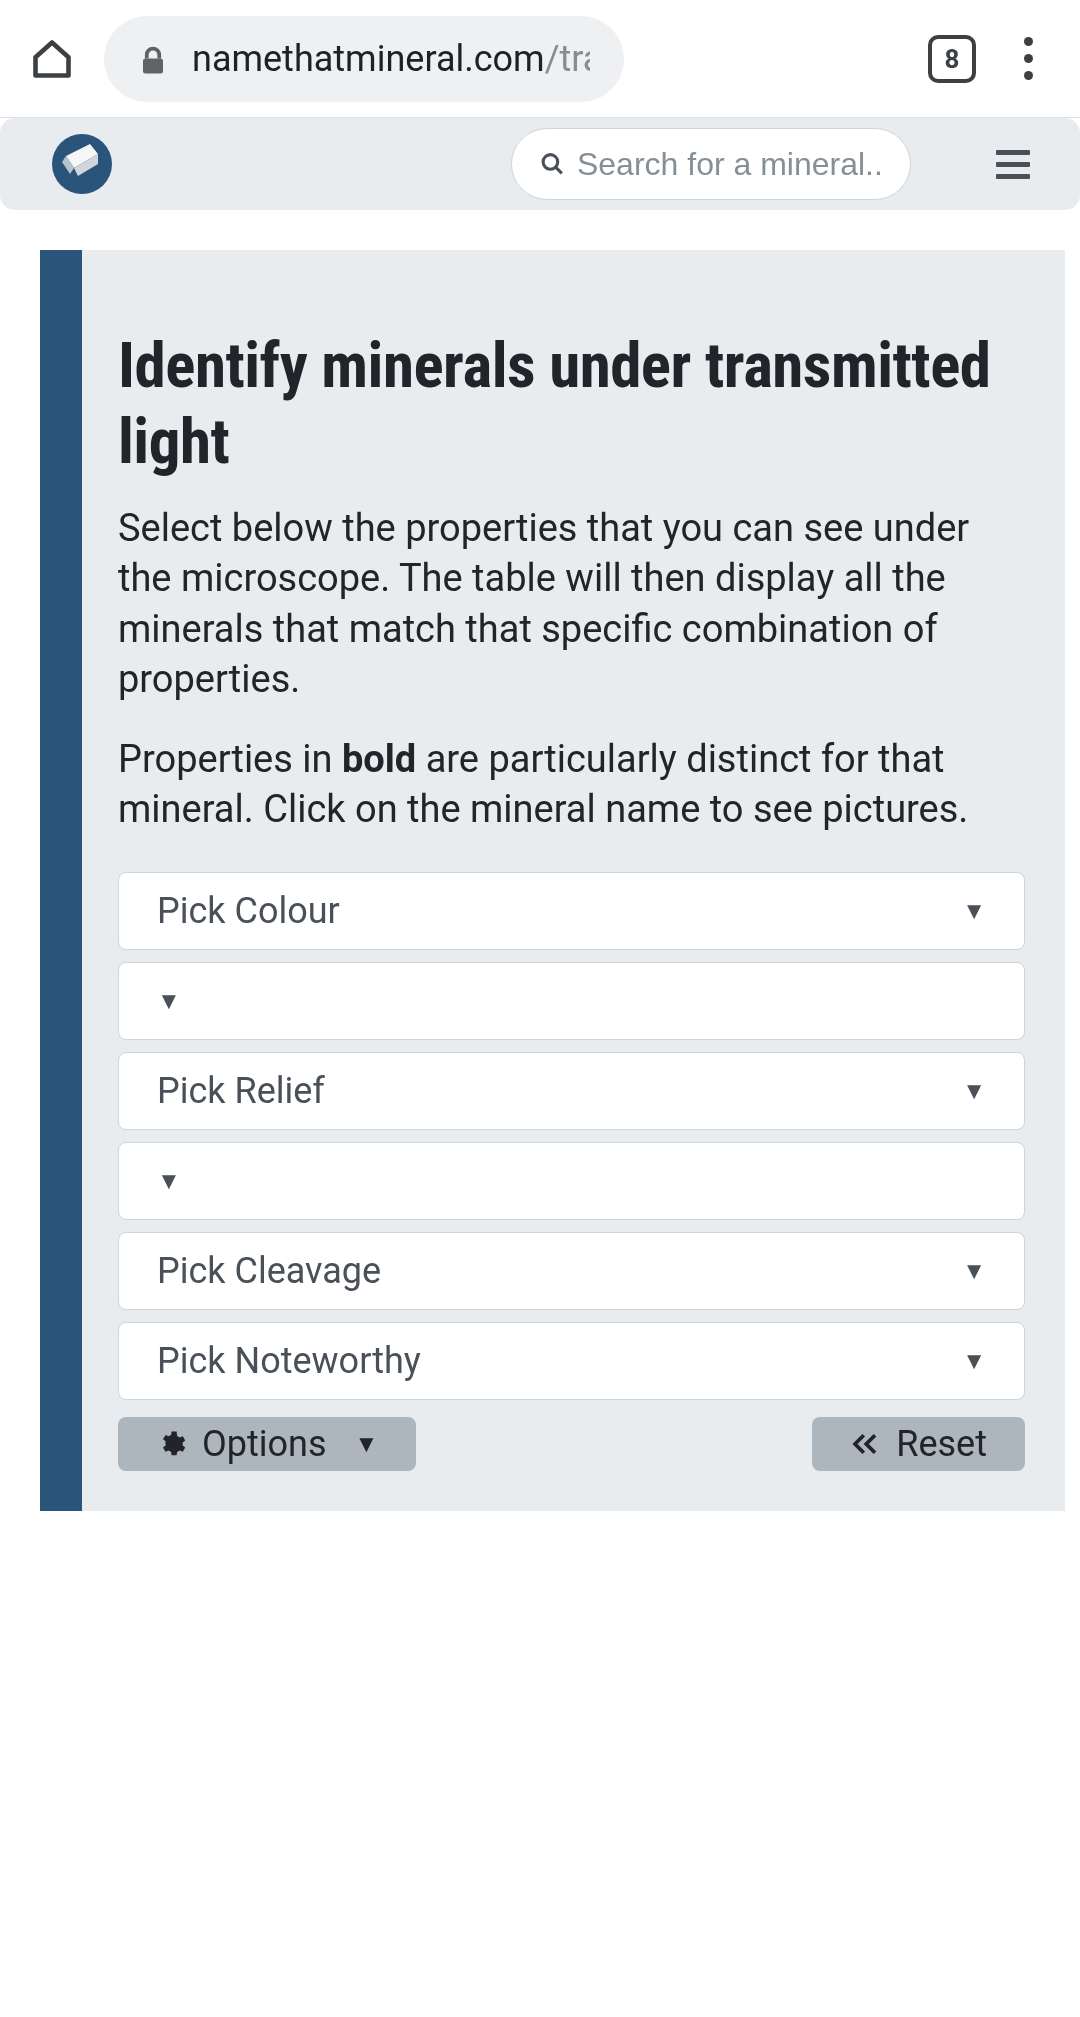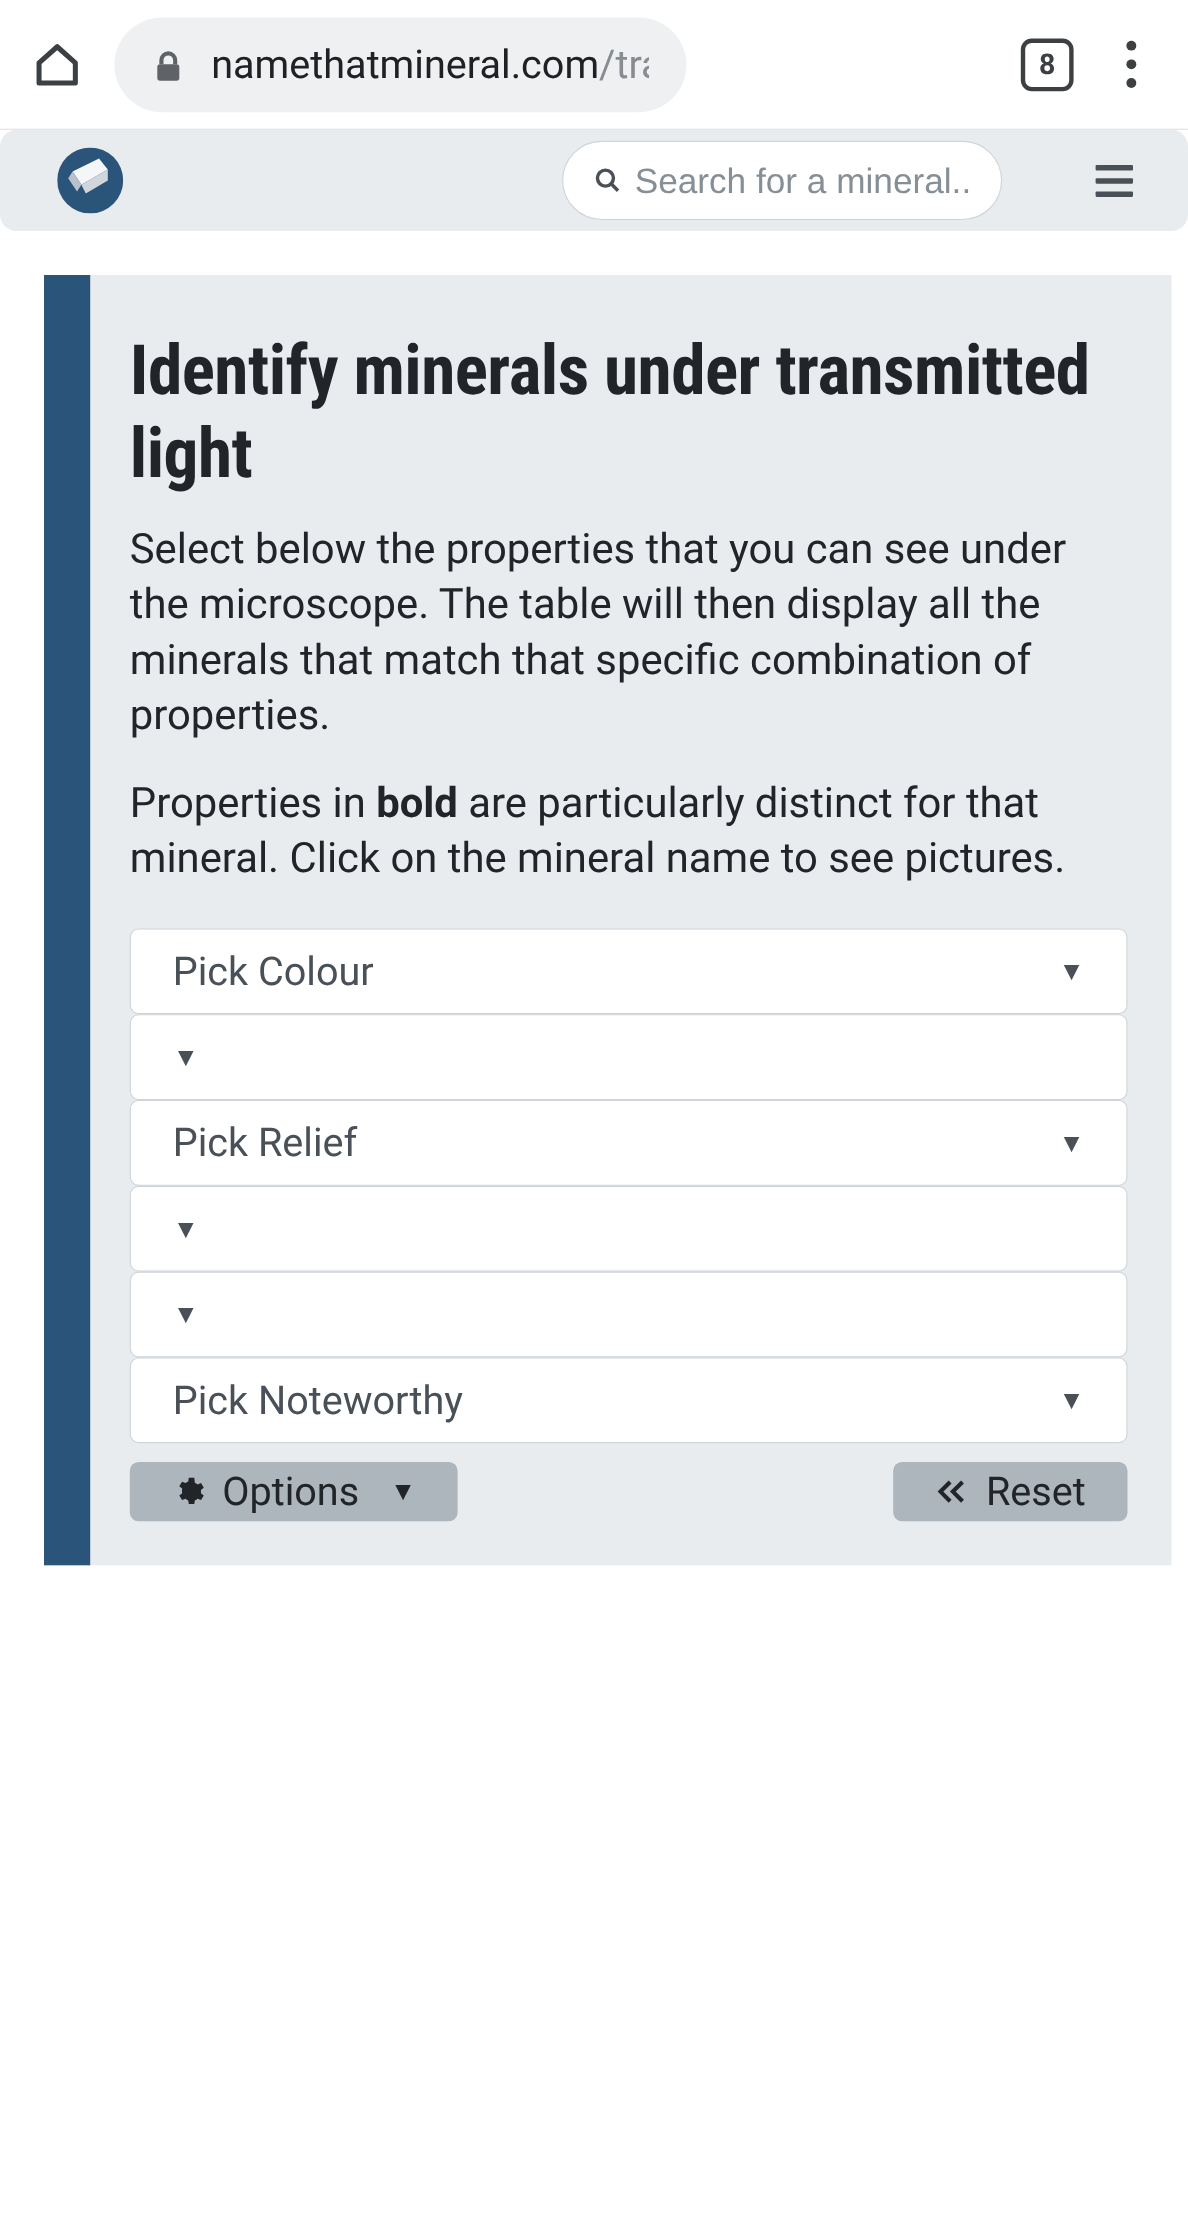--- a/index.html
+++ b/index.html
@@ -151,35 +151,36 @@
     }
     .panel h1 {
       font-family: "Roboto Condensed", "Arial Narrow", Arial, sans-serif;
       font-stretch: condensed;
       font-size: 63px;
       font-weight: 700;
       color: #212529;
       line-height: 1.2;
       margin-bottom: 24px;
       letter-spacing: -0.5px;
+      margin-top: 28px;
     }
     .panel p {
       font-size: 38px;
       color: #212529;
       line-height: 1.32;
       margin-bottom: 30px;
     }
     .panel p .bold {
       font-weight: 700;
     }
 
     .dropdowns {
       display: flex;
       flex-direction: column;
-      gap: 0;
+      gap: 12px;
       margin-top: 8px;
     }
     .dropdown {
       background: #fff;
       border: 1px solid #ced4da;
       border-radius: 8px;
       height: 78px;
       display: flex;
       align-items: center;
       padding: 0 38px;
@@ -288,20 +289,21 @@
         <span class="dropdown-caret">▼</span>
       </div>
       <div class="dropdown">
         <span class="dropdown-label">Pick Relief</span>
         <span class="dropdown-caret">▼</span>
       </div>
       <div class="dropdown">
         <span class="dropdown-caret">▼</span>
       </div>
       <div class="dropdown">
+        <span class="dropdown-label">Pick Cleavage</span>
         <span class="dropdown-caret">▼</span>
       </div>
       <div class="dropdown">
         <span class="dropdown-label">Pick Noteworthy</span>
         <span class="dropdown-caret">▼</span>
       </div>
     </div>
 
     <div class="button-row">
       <button class="btn btn-options">

